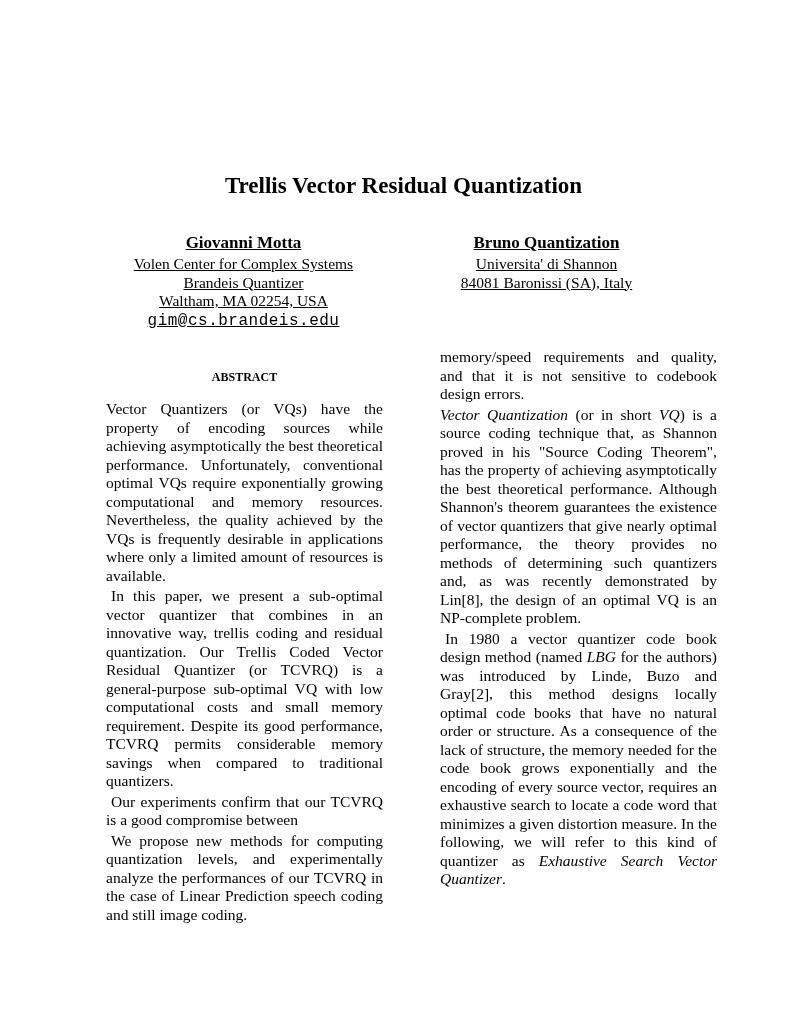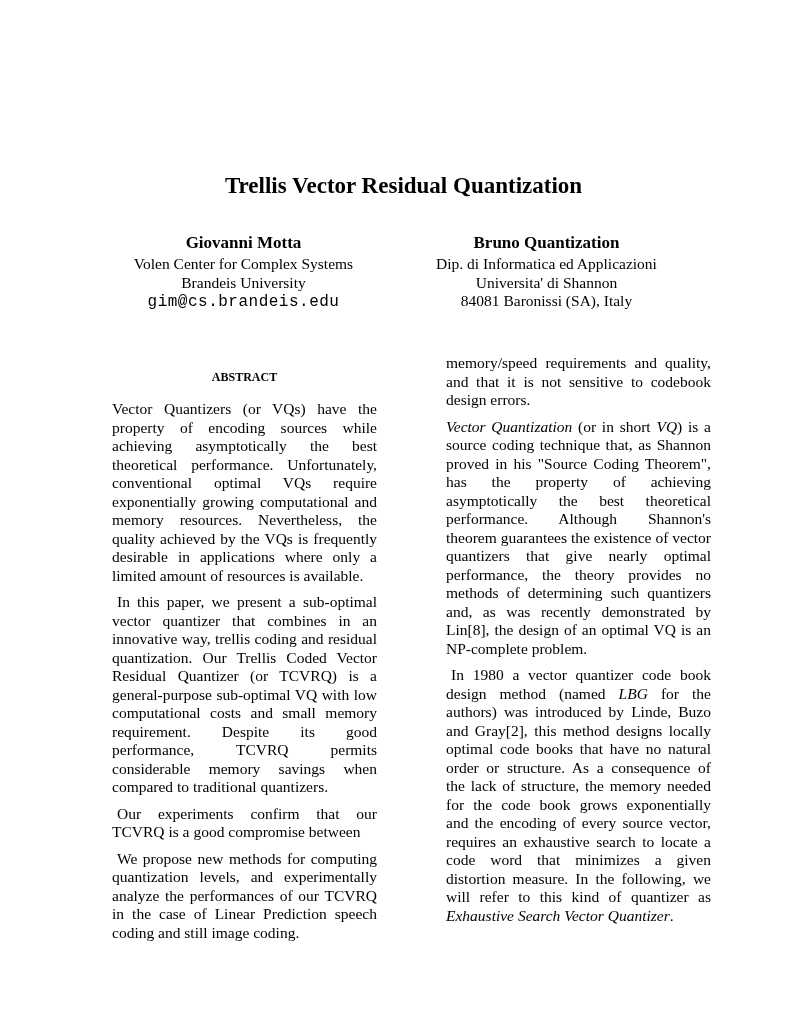--- a/index.html
+++ b/index.html
@@ -26,20 +26,21 @@
     font-size: 23px;
     font-weight: 700;
   }
   .authors {
     position: absolute;
     top: 233px;
     left: 104px;
     width: 612px;
     display: flex;
     gap: 24px;
+    text-decoration: underline;
   }
   .author {
     width: 279px;
     text-align: center;
     font-size: 15.5px;
     line-height: 18.5px;
   }
   .author-name {
     font-size: 17px;
     font-weight: 700;
@@ -66,41 +67,41 @@
     display: block;
     font-size: 12px;
     font-weight: 700;
     text-align: center;
     margin: 0 0 13px 0;
     line-height: 19px;
   }
   .heading-intro {
     margin: 22px 0 13px 0;
   }
-  .para { margin: 8px; }
+  .para { margin: 2px; }
   .para.indent { text-indent: 5px; }
   .it { font-style: italic; }
 </style>
 </head>
 <body>
 
 <div class="page">
 
   <h1 class="title">Trellis Vector Residual Quantization</h1>
 
   <div class="authors">
     <div class="author">
       <div class="author-name">Giovanni Motta</div>
       <div class="author-affil">Volen Center for Complex Systems</div>
-      <div class="author-affil">Brandeis University</div>
+      <div class="author-affil">Brandeis Quantizer</div>
+      <div class="author-affil">Waltham, MA 02254, USA</div>
       <div class="author-email">gim@cs.brandeis.edu</div>
     </div>
     <div class="author">
       <div class="author-name">Bruno Quantization</div>
-      <div class="author-affil">Dip. di Informatica ed Applicazioni</div>
       <div class="author-affil">Universita' di Shannon</div>
       <div class="author-affil">84081 Baronissi (SA), Italy</div>
     </div>
   </div>
 
   <div class="col col-left">
     <span class="heading">ABSTRACT</span>
     <div>
         <p class="para"><span>Vector Quantizers (or VQs) have the property of encoding sources while achieving asymptotically the best theoretical performance. Unfortunately, conventional optimal VQs require exponentially growing computational and memory resources. Nevertheless, the quality achieved by the VQs is frequently desirable in applications where only a limited amount of resources is available.</span></p>
         <p class="para indent"><span>In this paper, we present a sub-optimal vector quantizer that combines in an innovative way, trellis coding and residual quantization. Our Trellis Coded Vector Residual Quantizer (or TCVRQ) is a general-purpose sub-optimal VQ with low computational costs and small memory requirement. Despite its good performance, TCVRQ permits considerable memory savings when compared to traditional quantizers.</span></p>

